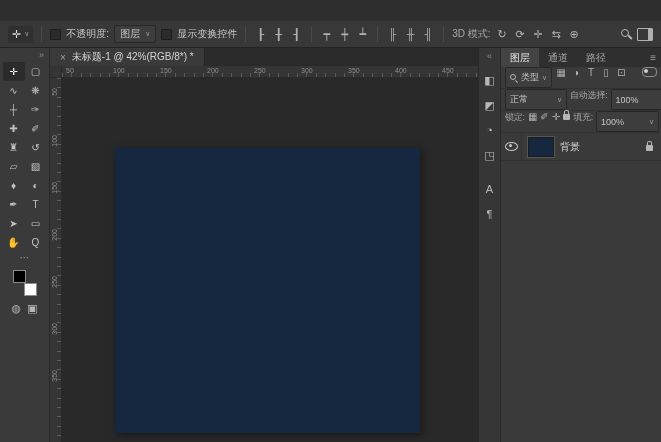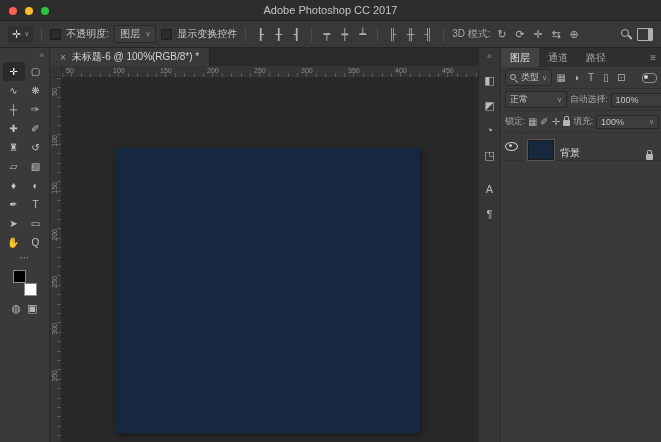--- a/index.html
+++ b/index.html
@@ -75,60 +75,52 @@
   .dock-head{height:16px;font-size:9px;color:#8d8d8d;line-height:16px;}
   .dock-icon{width:18px;height:18px;line-height:18px;text-align:center;font-size:11px;color:#b8b8b8;margin-top:7px;}
   .dock-icon.gap{margin-top:16px;}
   
   .lpanel{position:absolute;right:0;top:48px;bottom:0;width:161px;background:#3a3a3a;
           border-left:1px solid #2a2a2a;box-sizing:border-box;}
   .ptabs{display:flex;align-items:stretch;height:19px;background:#2f2f2f;}
   .ptab{padding:0 9px;line-height:19px;font-size:10px;color:#a8a8a8;}
   .ptab.active{background:#434343;color:#e8e8e8;}
   .pmenu{margin-left:auto;padding:0 5px;line-height:19px;font-size:10px;color:#9d9d9d;}
-  .prow{display:flex;align-items:center;gap:3px;padding:0 4px;height:21px;font-size:9px;
+  .prow{display:flex;gap:3px;padding:0 4px;height:21px;font-size:9px;
         color:#b5b5b5;border-bottom:1px solid #313131;white-space:nowrap;}
   .pselect{display:flex;align-items:center;gap:3px;background:#3d3d3d;border:1px solid #272727;
            border-radius:2px;padding:1px 4px;font-size:9px;color:#c6c6c6;}
   .pselect.blend{flex:0 0 auto;width:52px;justify-content:space-between;}
   .pselect.val{flex:0 0 auto;gap:25px;}
   .mini-mag{position:relative;width:8px;height:8px;flex:none;}
   .mini-mag::before{content:"";position:absolute;left:0;top:0;width:4px;height:4px;
                     border:1px solid #b5b5b5;border-radius:50%;}
   .mini-mag::after{content:"";position:absolute;right:0;bottom:0;width:3px;height:1px;
                    background:#b5b5b5;transform:rotate(45deg);}
   .f-icon{display:inline-block;width:12px;text-align:center;font-size:10px;color:#b0b0b0;}
   .toggle{position:relative;width:13px;height:8px;border:1px solid #8f8f8f;border-radius:4px;margin-left:auto;}
   .toggle::after{content:"";position:absolute;left:1px;top:1px;width:4px;height:4px;border-radius:50%;background:#cfcfcf;}
   .plabel{color:#a5a5a5;letter-spacing:-0.2px;}
   .lock-icon{position:relative;width:7px;height:6px;background:#b5b5b5;border-radius:1px;flex:none;margin-top:3px;}
   .lock-icon::before{content:"";position:absolute;top:-4px;left:1px;width:3px;height:3px;
                      border:1px solid #b5b5b5;border-bottom:none;border-radius:2px 2px 0 0;}
-  .layer-row{display:flex;align-items:flex-end;height:27px;border-bottom:1px solid #313131;font-size:10px;color:#d8d8d8;}
+  .layer-row{display:flex;align-items:center;height:27px;border-bottom:1px solid #313131;font-size:10px;color:#d8d8d8;}
   .eye-cell{width:20px;align-self:stretch;display:flex;align-items:center;justify-content:center;
             border-right:1px solid #313131;}
   .eye-icon{position:relative;width:11px;height:7px;border:1px solid #c9c9c9;border-radius:50%;}
   .eye-icon::after{content:"";position:absolute;left:3px;top:1px;width:3px;height:3px;background:#c9c9c9;border-radius:50%;}
   .thumb{width:24px;height:18px;margin:0 6px 0 6px;border:1px solid #1c1c1c;outline:1px solid #555;flex:none;}
   .lname{flex:1;}
   .layer-row .lock-icon{margin-right:8px;}
 </style>
 </head>
 <body>
 
 <div class="app">
 
-  <div class="titlebar">
-    <div class="lights">
-      <div class="light" style="background: rgb(255, 95, 87);"></div>
-      <div class="light" style="background: rgb(254, 188, 46);"></div>
-      <div class="light" style="background: rgb(41, 199, 63);"></div>
-    </div>
-    <span class="win-title">Adobe Photoshop CC 2017</span>
-  </div>
 
   <div class="obar">
     <div class="tool-preset">
       <span class="tp-glyph">✛</span>
       <span class="tp-caret">∨</span>
     </div>
     <span class="ob-sep"></span>
     <span class="checkbox"></span>
     <span class="ob-label">不透明度:</span>
     <div class="dropdown">
@@ -193,21 +185,21 @@
     <div class="strip-bottom">
       <span>◍</span>
       <span>▣</span>
     </div>
   </div>
 
   <div class="docarea">
     <div class="tabbar">
       <div class="doc-tab">
         <span class="tab-close">×</span>
-        <span>未标题-6 @ 100%(RGB/8*) *</span>
+        <span>未标题-1 @ 42%(RGB/8*) *</span>
       </div>
     </div>
     <div class="canvas">
       <div class="ruler-corner"></div>
       <div class="ruler-h">
         <span class="rn" style="left:4px">50</span>
         <span class="rn" style="left:51px">100</span>
         <span class="rn" style="left:98px">150</span>
         <span class="rn" style="left:145px">200</span>
         <span class="rn" style="left:192px">250</span>

